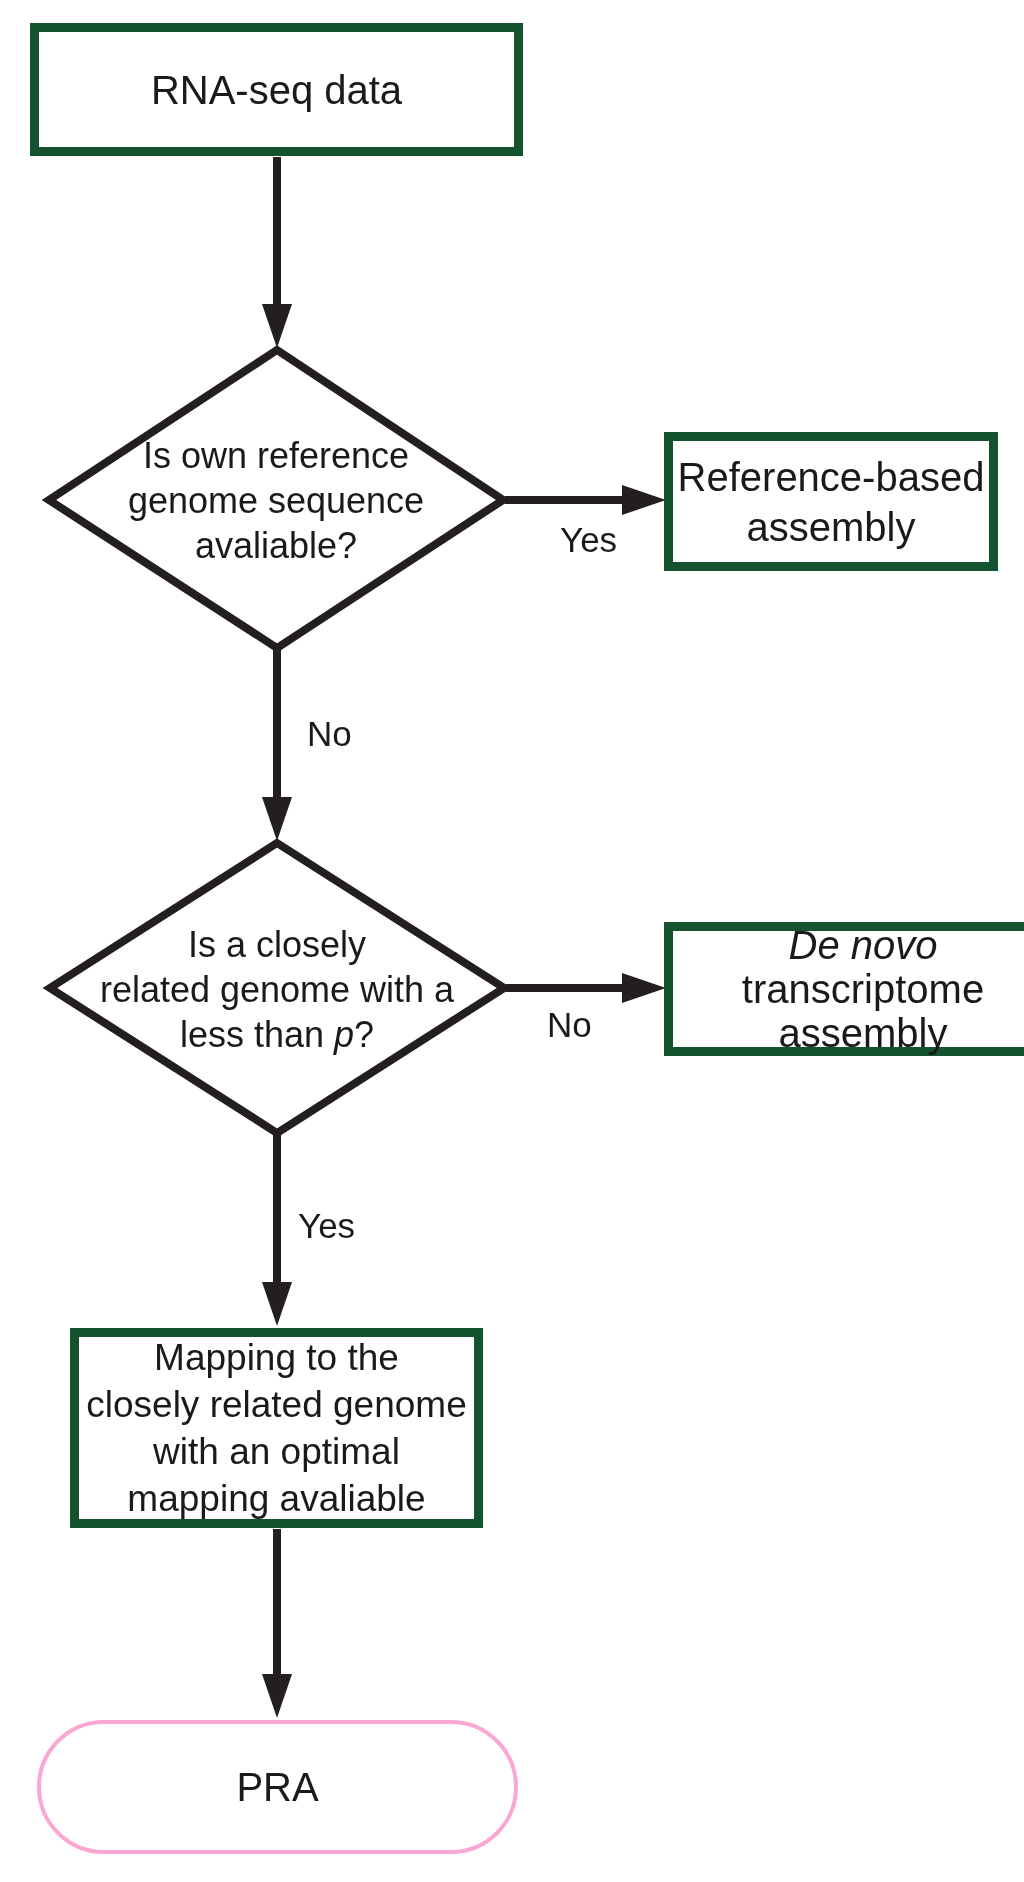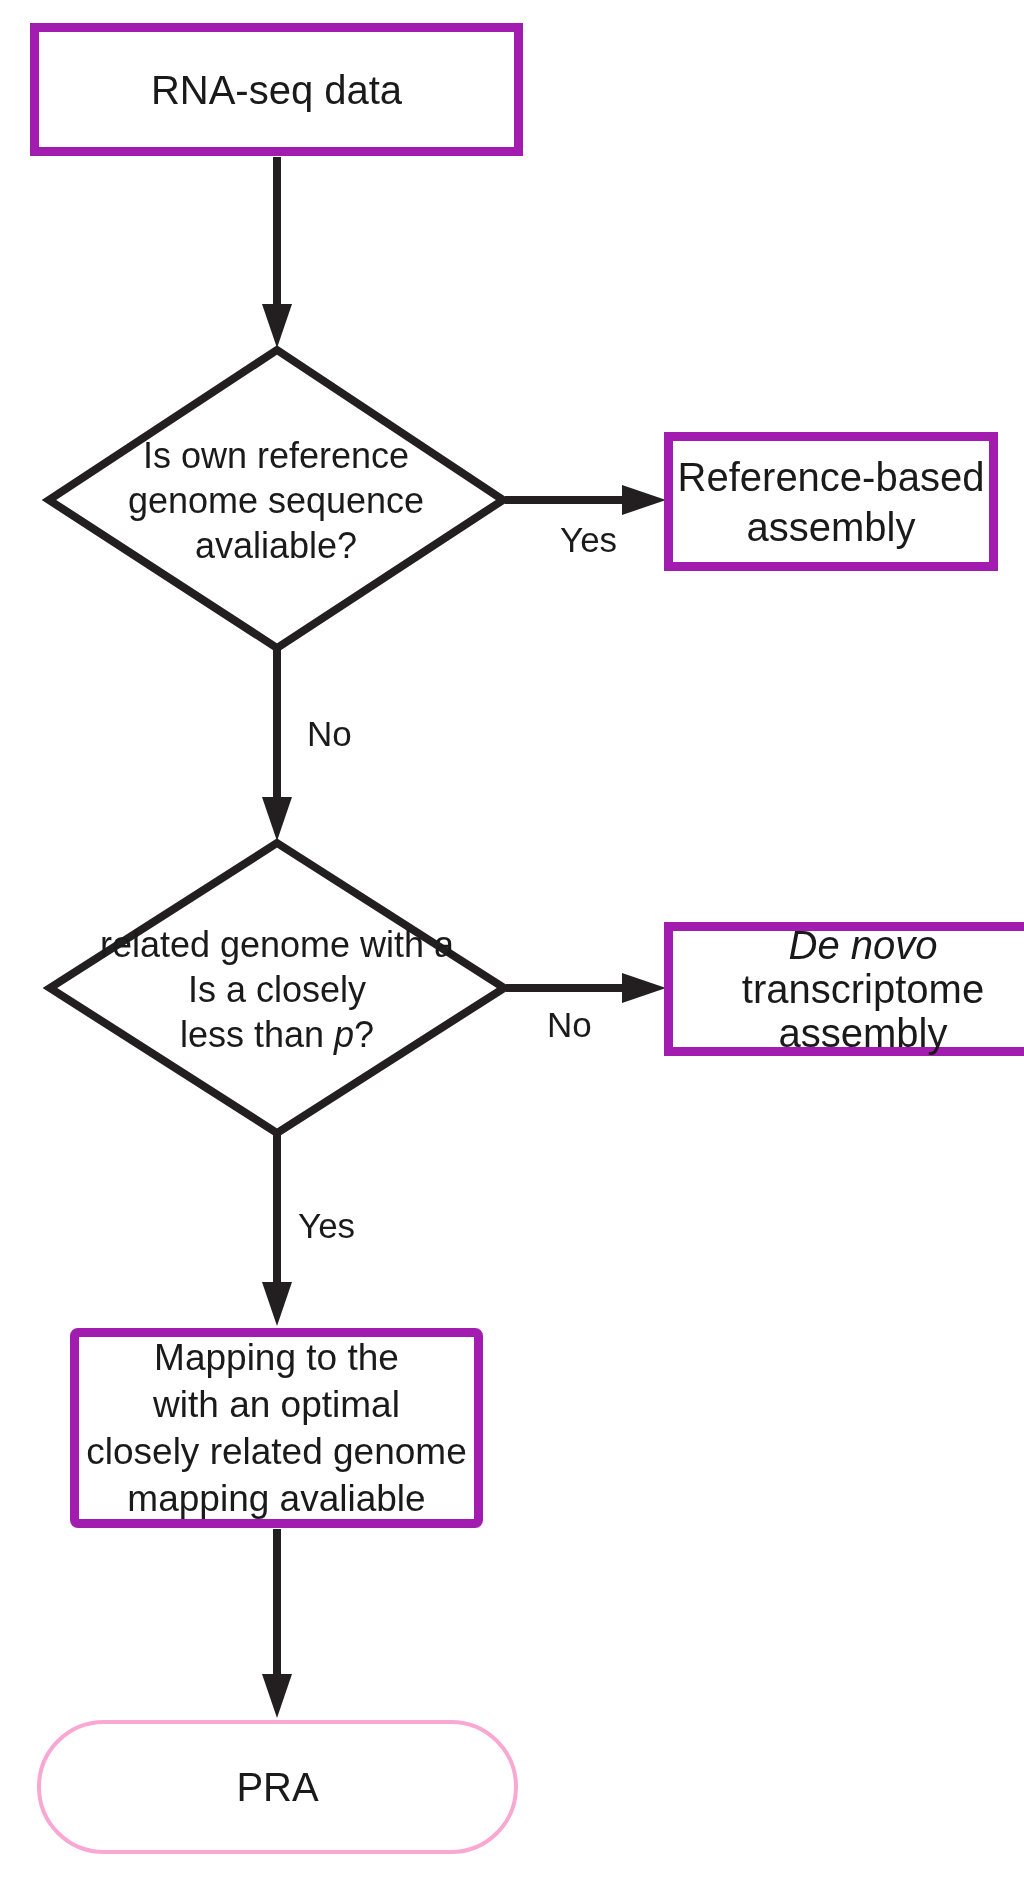--- a/index.html
+++ b/index.html
@@ -25,38 +25,38 @@
     position: absolute;
     display: flex;
     flex-direction: column;
     justify-content: center;
     align-items: center;
     text-align: center;
     box-sizing: border-box;
     background: #ffffff;
   }
   .box {
-    border: 9px solid #a21caf;
+    border: 9px solid #14532d;
   }
   .stadium {
     border: 4px solid #f9a8d4;
     border-radius: 67px;
   }
   .diamond-text {
     position: absolute;
     display: flex;
     flex-direction: column;
     justify-content: center;
     align-items: center;
     text-align: center;
     background: transparent;
   }
   .t40 { font-size: 40px; line-height: 50px; }
   .t40b { font-size: 40px; line-height: 44px; }
-  .t37 { font-size: 37px; line-height: 47px; border-radius: 8px; }
+  .t37 { font-size: 37px; line-height: 47px; }
   .t36 { font-size: 36px; line-height: 45px; }
   .edge-label {
     position: absolute;
     font-size: 35px;
     line-height: 40px;
     white-space: nowrap;
   }
   .italic { font-style: italic; }
   .line { white-space: nowrap; }
 </style>
@@ -102,40 +102,40 @@
 
   <div class="node box t40" style="left:664px; top:432px; width:334px; height:139px;">
     <div class="line">Reference-based</div>
     <div class="line">assembly</div>
   </div>
 
   <div class="edge-label" style="left:560px; top:520px;">Yes</div>
   <div class="edge-label" style="left:307px; top:714px;">No</div>
 
   <div class="diamond-text t36" style="left:62px; top:858px; width:430px; height:262px;">
+    <div class="line">Is a closely</div>
     <div class="line">related genome with a</div>
-    <div class="line">Is a closely</div>
     <div class="line">
       <span>less than </span><span class="italic">p</span><span>?</span>
     </div>
   </div>
 
   <div class="node box t40b" style="left:664px; top:922px; width:398px; height:134px;">
     <div class="line italic">De novo</div>
     <div class="line">transcriptome</div>
     <div class="line">assembly</div>
   </div>
 
   <div class="edge-label" style="left:547px; top:1005px;">No</div>
   <div class="edge-label" style="left:298px; top:1206px;">Yes</div>
 
   <div class="node box t37" style="left:70px; top:1328px; width:413px; height:200px;">
     <div class="line">Mapping to the</div>
+    <div class="line">closely related genome</div>
     <div class="line">with an optimal</div>
-    <div class="line">closely related genome</div>
     <div class="line">mapping avaliable</div>
   </div>
 
   <div class="node stadium t40" style="left:37px; top:1720px; width:481px; height:134px;">
     <div class="line">PRA</div>
   </div>
 
 </div>
 
 </body></html>

